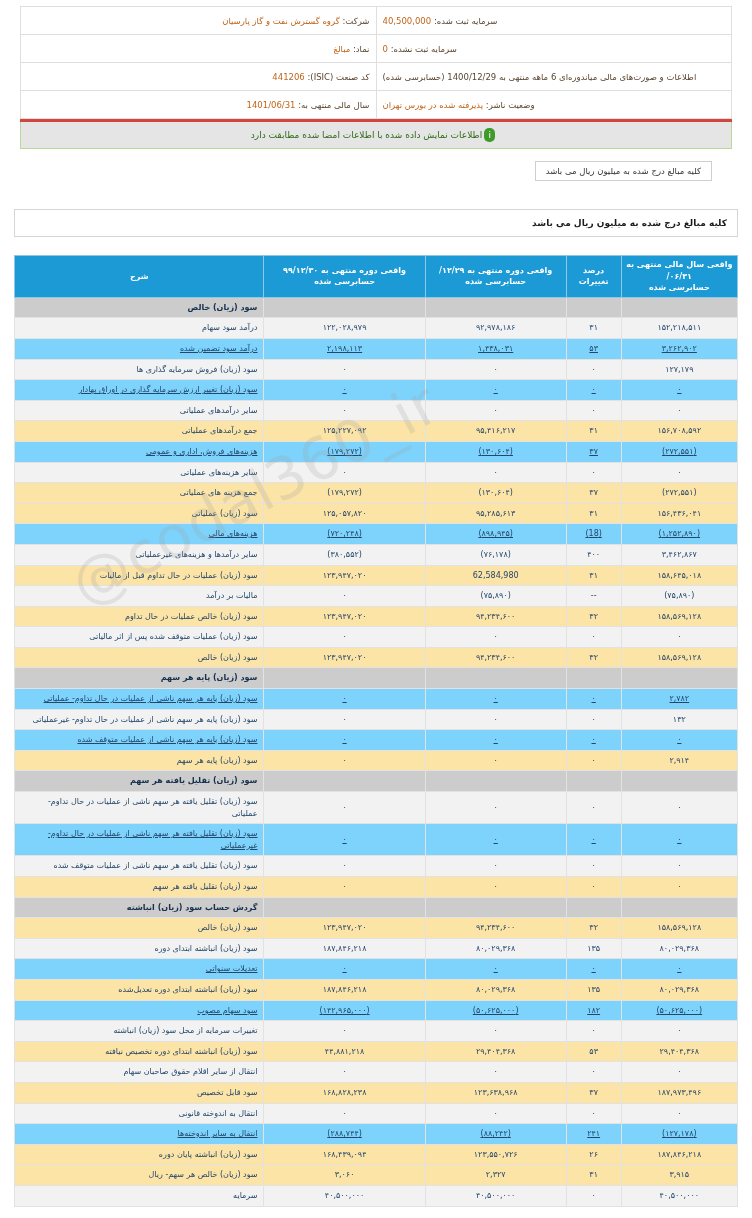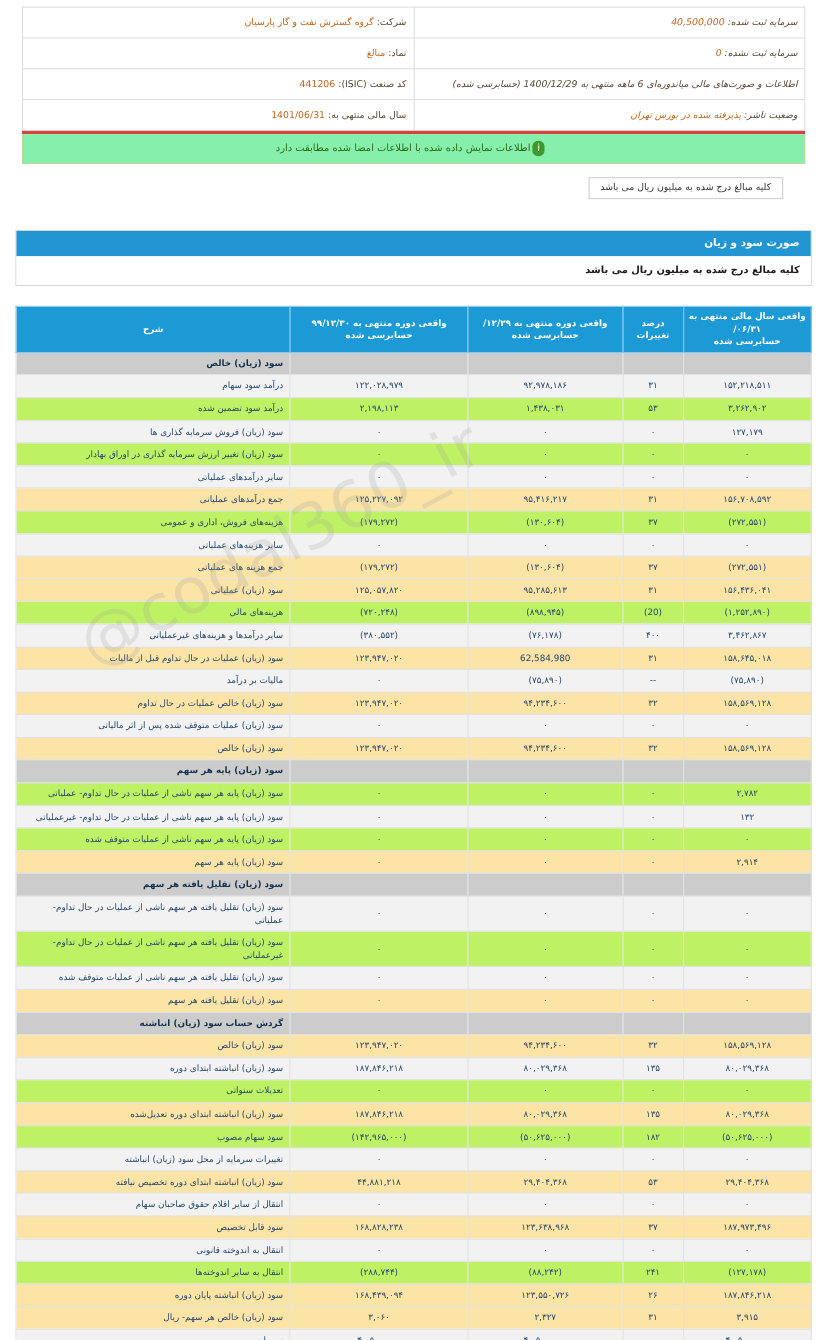--- a/index.html
+++ b/index.html
@@ -39,30 +39,30 @@
     border: 1px solid #dfdfdf;
     padding: 3px 6px;
     font-size: 8.5px;
     color: #7a4a1e;
     height: 28px;
     vertical-align: middle;
     background: #fff;
     white-space: nowrap;
     overflow: hidden;
   }
-  table.ident td.l { text-align: right; font-style: italic; }
+  table.ident td.l { text-align: left; }
   table.ident td.r { text-align: right; }
   .val { color: #c0651a; }
   .lblk { color: #5a4632; }
 
   .redline { height: 3px; background: #d4453f; margin: 0 20px; }
 
   .greenbar {
     margin: 0 20px;
-    background: #86efac;
+    background: #e5e5e5;
     border: 1px solid #b9d99a;
     border-top: none;
     text-align: center;
     font-size: 9px;
     color: #2f6b17;
     padding: 6px 12px;
     position: relative;
   }
   .greenbar .ibadge {
     display: inline-block;
@@ -134,21 +134,21 @@
     height: 18px;
     vertical-align: middle;
     color: #24476b;
     line-height: 1.45;
   }
   td.desc { color: #24476b; }
   td.num  { text-align: center; font-family: "DejaVu Sans", sans-serif; }
 
   tr.r-grey  td { background: #cccccc; font-weight: bold; color: #16304d; }
   tr.r-white td { background: #f2f2f2; }
-  tr.r-blue  td { background: #bef264; }
+  tr.r-blue  td { background: #7dd3fc; text-decoration: underline; }
   tr.r-gold  td { background: #fce3a6; }
 
   .neg { color: #c00000; margin-top: 40px; }
 
   
   col.c-desc { width: 34.5%; }
   col.c-a    { width: 22.3%; }
   col.c-b    { width: 19.5%; }
   col.c-pct  { width: 7.6%; }
   col.c-c    { width: 16.1%; }
@@ -210,21 +210,20 @@
 
   <div class="greenbar">
     <span class="ibadge">i</span><span>اطلاعات نمایش داده شده با اطلاعات امضا شده مطابقت دارد</span>
   </div>
 
   <div class="unitrow">
     <div class="unitbox">کلیه مبالغ درج شده به میلیون ریال می باشد</div>
   </div>
 
   <div class="sect-wrap">
-    <div class="sect-title">صورت سود و زیان</div>
     <div class="sect-note">کلیه مبالغ درج شده به میلیون ریال می باشد</div>
   </div>
 
   <div class="tbl-wrap">
     <table class="fin">
       <colgroup>
         <col class="c-c">
           <col class="c-pct">
           <col class="c-b">
           <col class="c-a">
@@ -326,21 +325,21 @@
           </tr>
           <tr class="r-gold">
             <td class="num">۱۵۶,۴۳۶,۰۴۱</td>
             <td class="num">۳۱</td>
             <td class="num">۹۵,۲۸۵,۶۱۳</td>
             <td class="num">۱۲۵,۰۵۷,۸۲۰</td>
             <td class="desc">سود (زیان) عملیاتی</td>
           </tr>
           <tr class="r-blue">
             <td class="num neg">(۱,۲۵۲,۸۹۰)</td>
-            <td class="num neg">(20)</td>
+            <td class="num neg">(18)</td>
             <td class="num neg">(۸۹۸,۹۴۵)</td>
             <td class="num neg">(۷۲۰,۲۴۸)</td>
             <td class="desc">هزینه‌های مالی</td>
           </tr>
           <tr class="r-white">
             <td class="num">۳,۴۶۲,۸۶۷</td>
             <td class="num">۴۰۰</td>
             <td class="num neg">(۷۶,۱۷۸)</td>
             <td class="num neg">(۳۸۰,۵۵۲)</td>
             <td class="desc">سایر درآمدها و هزینه‌های غیرعملیاتی</td>

